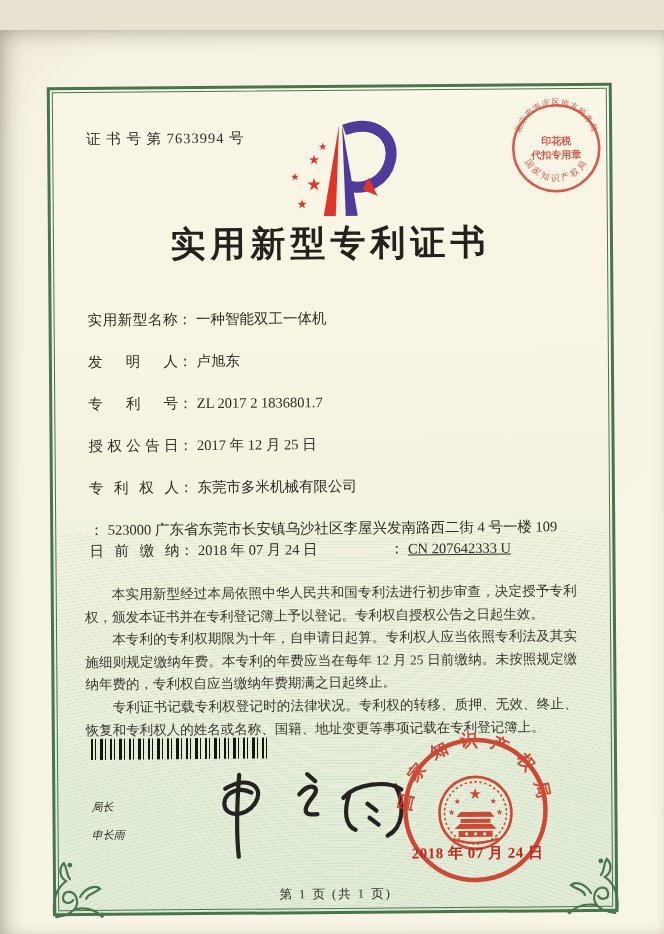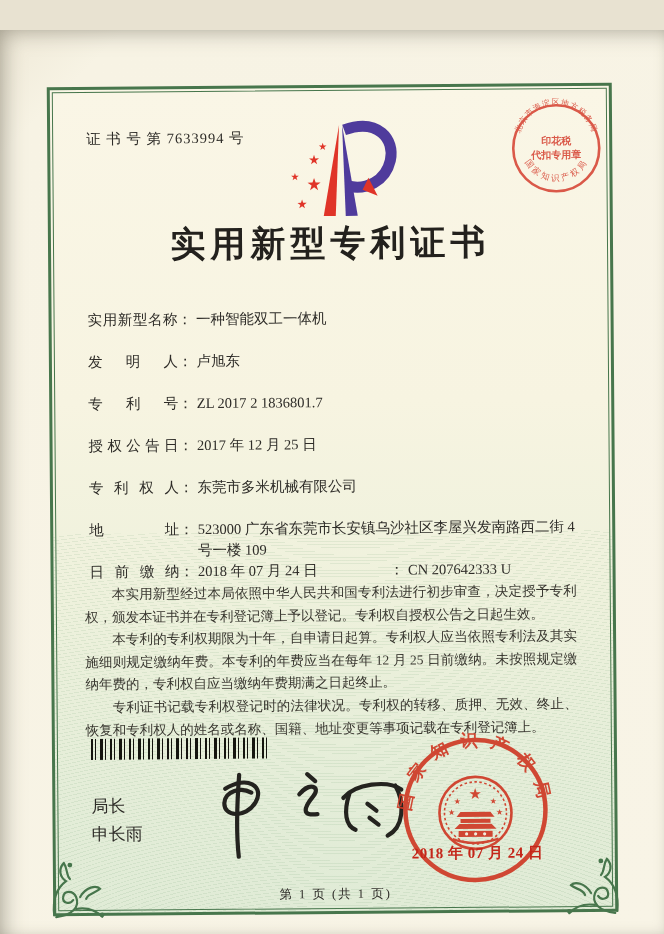--- a/index.html
+++ b/index.html
@@ -50,21 +50,21 @@
   .paras{
     position:absolute;left:31px;top:494px;width:492px;
     font-size:13.5px;line-height:22.6px;color:#38362f;text-align:justify;
   }
   .paras p{margin:0;text-indent:2em;}
   .barcode{
     position:absolute;left:36px;top:649px;width:178px;height:21px;
     background:
       repeating-linear-gradient(90deg,#15150f 0 2px,rgba(0,0,0,0) 2px 4px,#15150f 4px 5px,rgba(0,0,0,0) 5px 9px,#15150f 9px 12px,rgba(0,0,0,0) 12px 14px,#15150f 14px 15px,rgba(0,0,0,0) 15px 19px);
   }
-  .signer{position:absolute;left:36px;top:703px;font-size:17px;color:#2e2c28;line-height:28px;}
+  .signer{position:absolute;left:36px;top:703px;font-size:11px;color:#2e2c28;line-height:28px;font-style:italic;}
   .signature{position:absolute;left:136px;top:676px;}
   .seal{position:absolute;left:335px;top:638px;opacity:.92;}
   .seal-date{
     position:absolute;left:356px;top:757px;font-size:15px;font-weight:700;
     color:#c4261a;letter-spacing:.5px;z-index:4;
   }
   .footer{
     position:absolute;left:0;top:798px;width:100%;text-align:center;
     font-size:12.5px;color:#2e2c28;letter-spacing:2px;
   }
@@ -154,31 +154,30 @@
         <span class="lbl">授权公告日</span>
           <span class="colon">：</span>
           <span class="val">2017 年 12 月 25 日</span>
       </div>
       <div class="row">
         <span class="lbl">专利权人</span>
           <span class="colon">：</span>
           <span class="val">东莞市多米机械有限公司</span>
       </div>
       <div class="row address">
-        <span class="lbl">地址</span>
           <span class="colon">：</span>
           <span class="val">523000 广东省东莞市长安镇乌沙社区李屋兴发南路西二街 4 号一楼 109</span>
       </div>
       <div class="row grant-row">
         <span class="lbl">日前缴纳</span>
           <span class="colon">：</span>
           <span class="val">2018 年 07 月 24 日</span>
         <span class="grant-right">
             <span class="colon">：</span>
-            <span style="padding-left:4px;">CN 207642333 U</span>
+            <span style="padding-left:4px;text-decoration:underline;">CN 207642333 U</span>
         </span>
       </div>
     </div>
 
     <div class="paras">
       <p>本实用新型经过本局依照中华人民共和国专利法进行初步审查，决定授予专利权，颁发本证书并在专利登记簿上予以登记。专利权自授权公告之日起生效。</p>
       <p>本专利的专利权期限为十年，自申请日起算。专利权人应当依照专利法及其实施细则规定缴纳年费。本专利的年费应当在每年 12 月 25 日前缴纳。未按照规定缴纳年费的，专利权自应当缴纳年费期满之日起终止。</p>
       <p>专利证书记载专利权登记时的法律状况。专利权的转移、质押、无效、终止、恢复和专利权人的姓名或名称、国籍、地址变更等事项记载在专利登记簿上。</p>
     </div>
 

